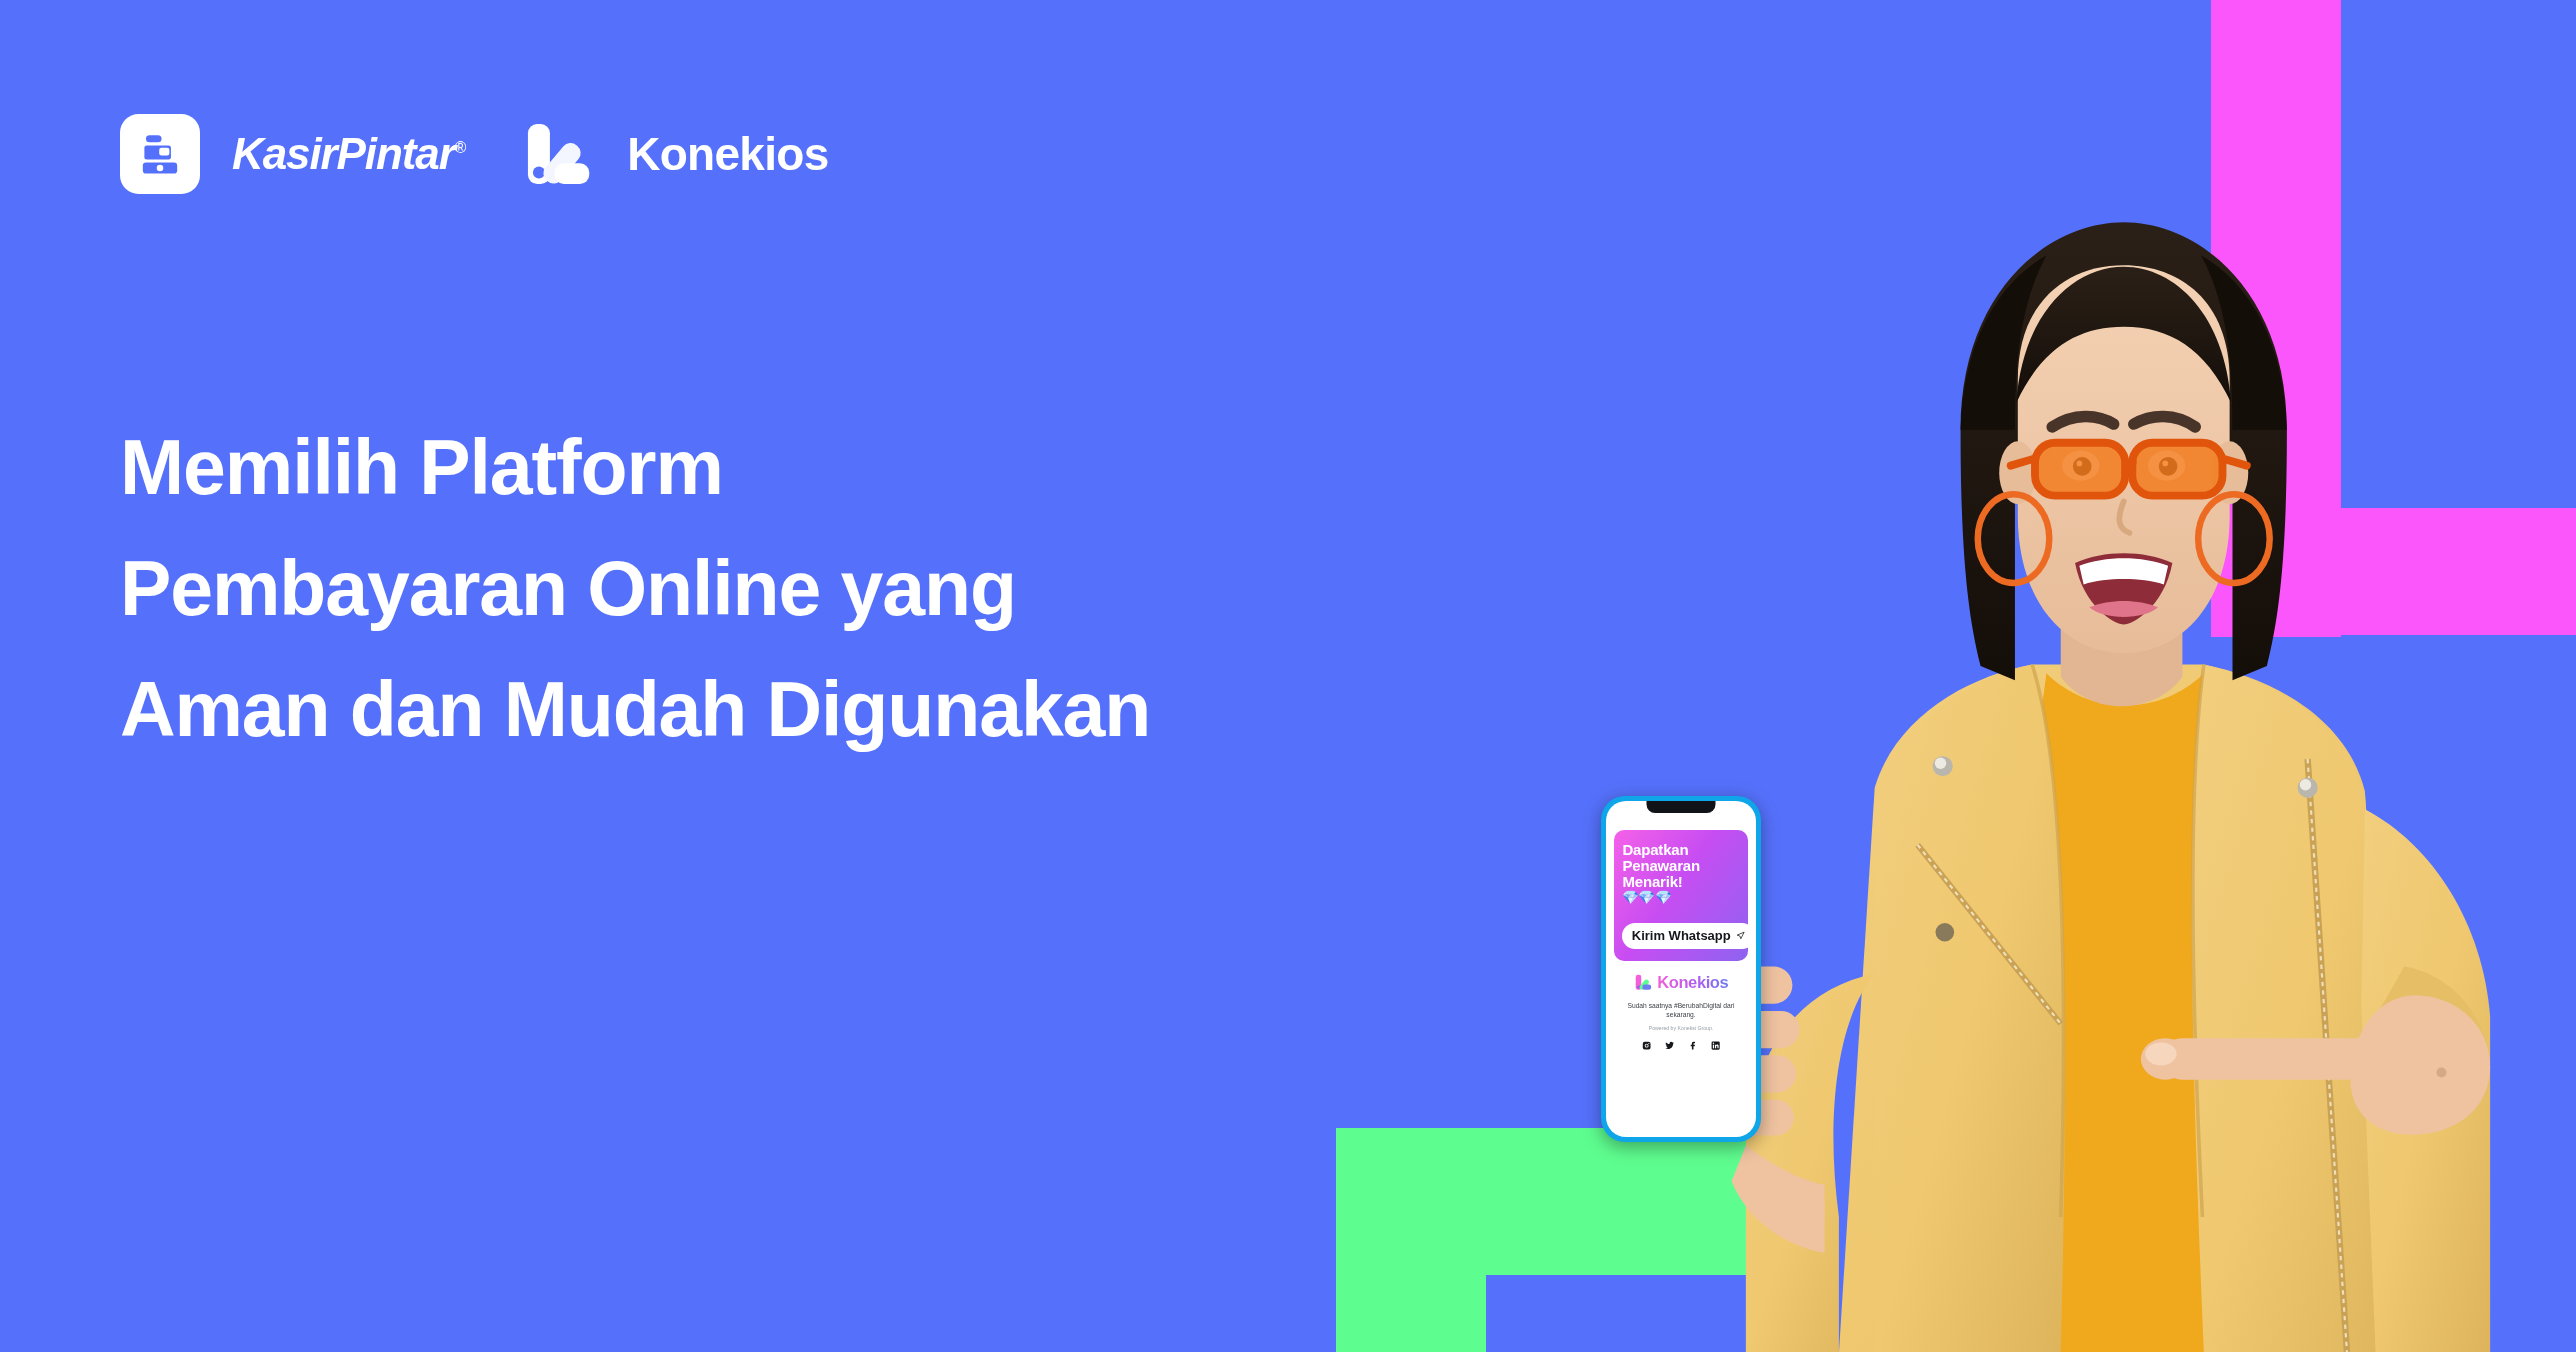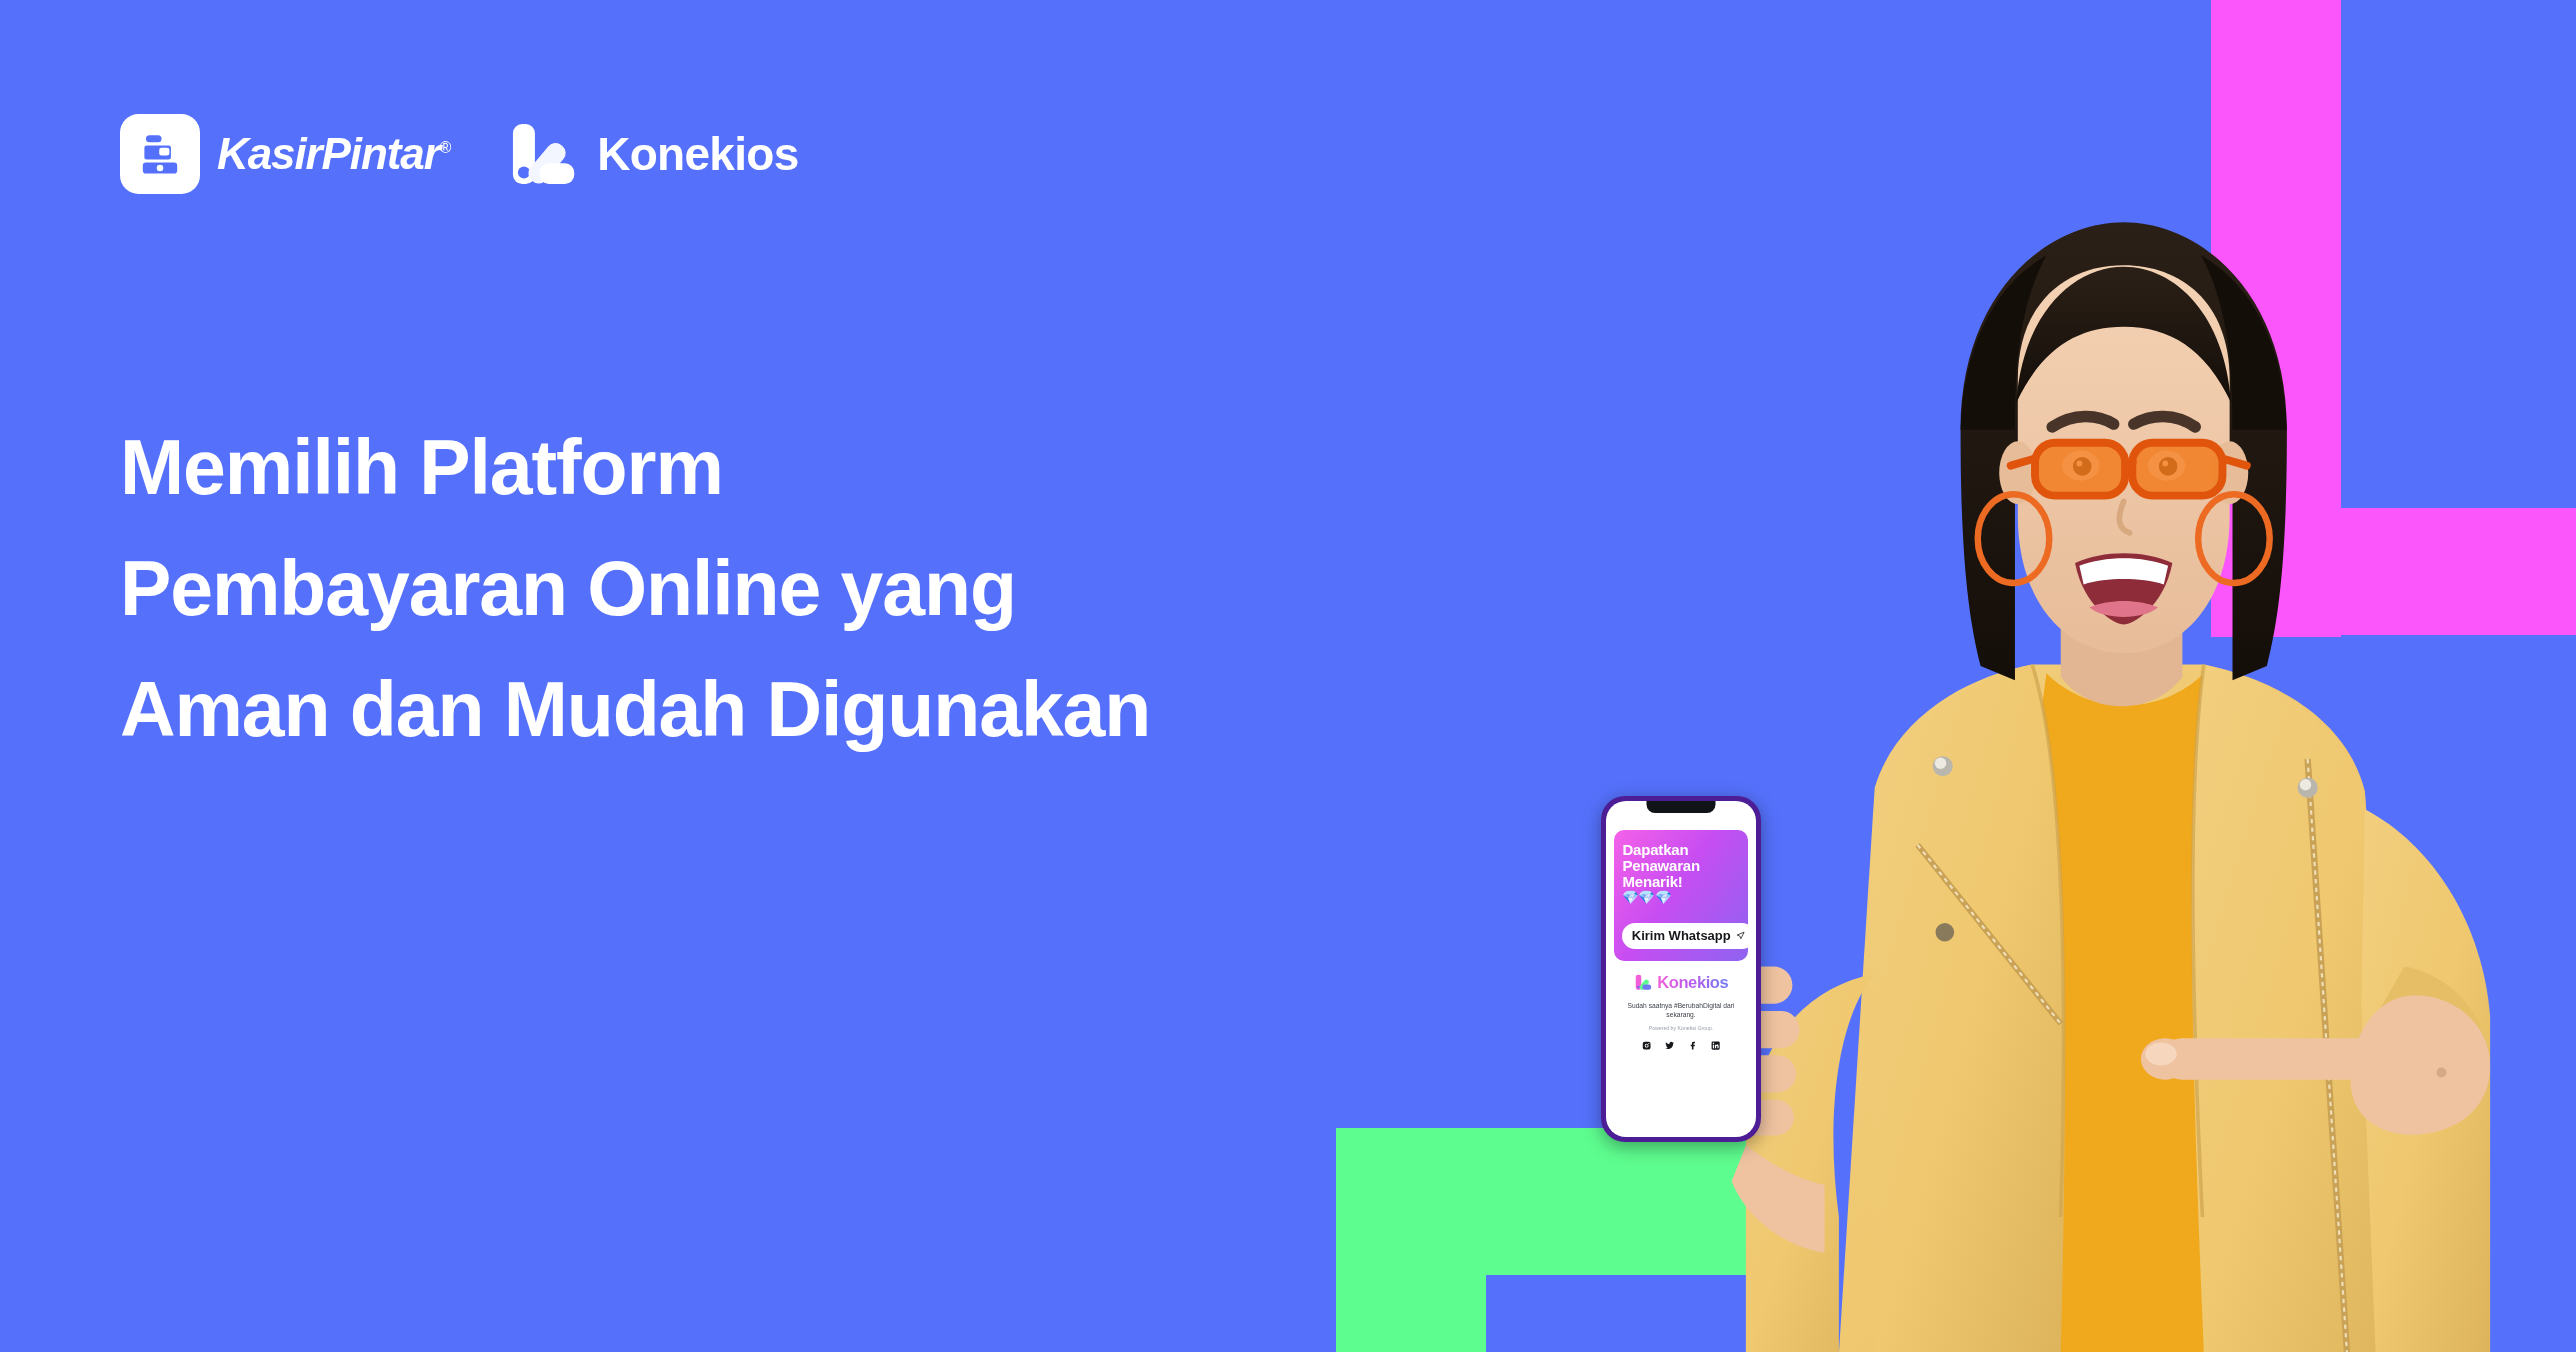--- a/index.html
+++ b/index.html
@@ -36,21 +36,21 @@
     width:487px; height:147px;
     background:#5EFD8F;
   }
 
   
   .logo-bar{
     position:absolute; left:120px; top:114px;
     display:flex; align-items:center; gap:56px;
     z-index:6;
   }
-  .logo-group{ display:flex; align-items:center; gap:17px; }
+  .logo-group{ display:flex; align-items:center; gap:32px; }
 
   .kp-mark{
     width:80px; height:80px; border-radius:18.6px;
     background:#ffffff;
     display:flex; align-items:center; justify-content:center;
     flex:0 0 auto;
   }
   .kp-mark svg{ width:50px; height:50px; display:block; }
 
   .kp-wordmark{
@@ -104,21 +104,21 @@
     z-index:4;
   }
   .model svg{ width:100%; height:100%; display:block; }
 
   
   .phone{
     position:absolute;
     left:1601px; top:796px;
     width:160px; height:346px;
     z-index:5;
-    background:#4c1d95;
+    background:#0ea5e9;
     border-radius:24px;
     padding:5px;
     box-shadow:0 4.3px 18.6px rgba(0,0,0,.35);
   }
   .phone-screen{
     width:100%; height:100%;
     background:#ffffff;
     border-radius:20px;
     overflow:hidden;
     position:relative;

